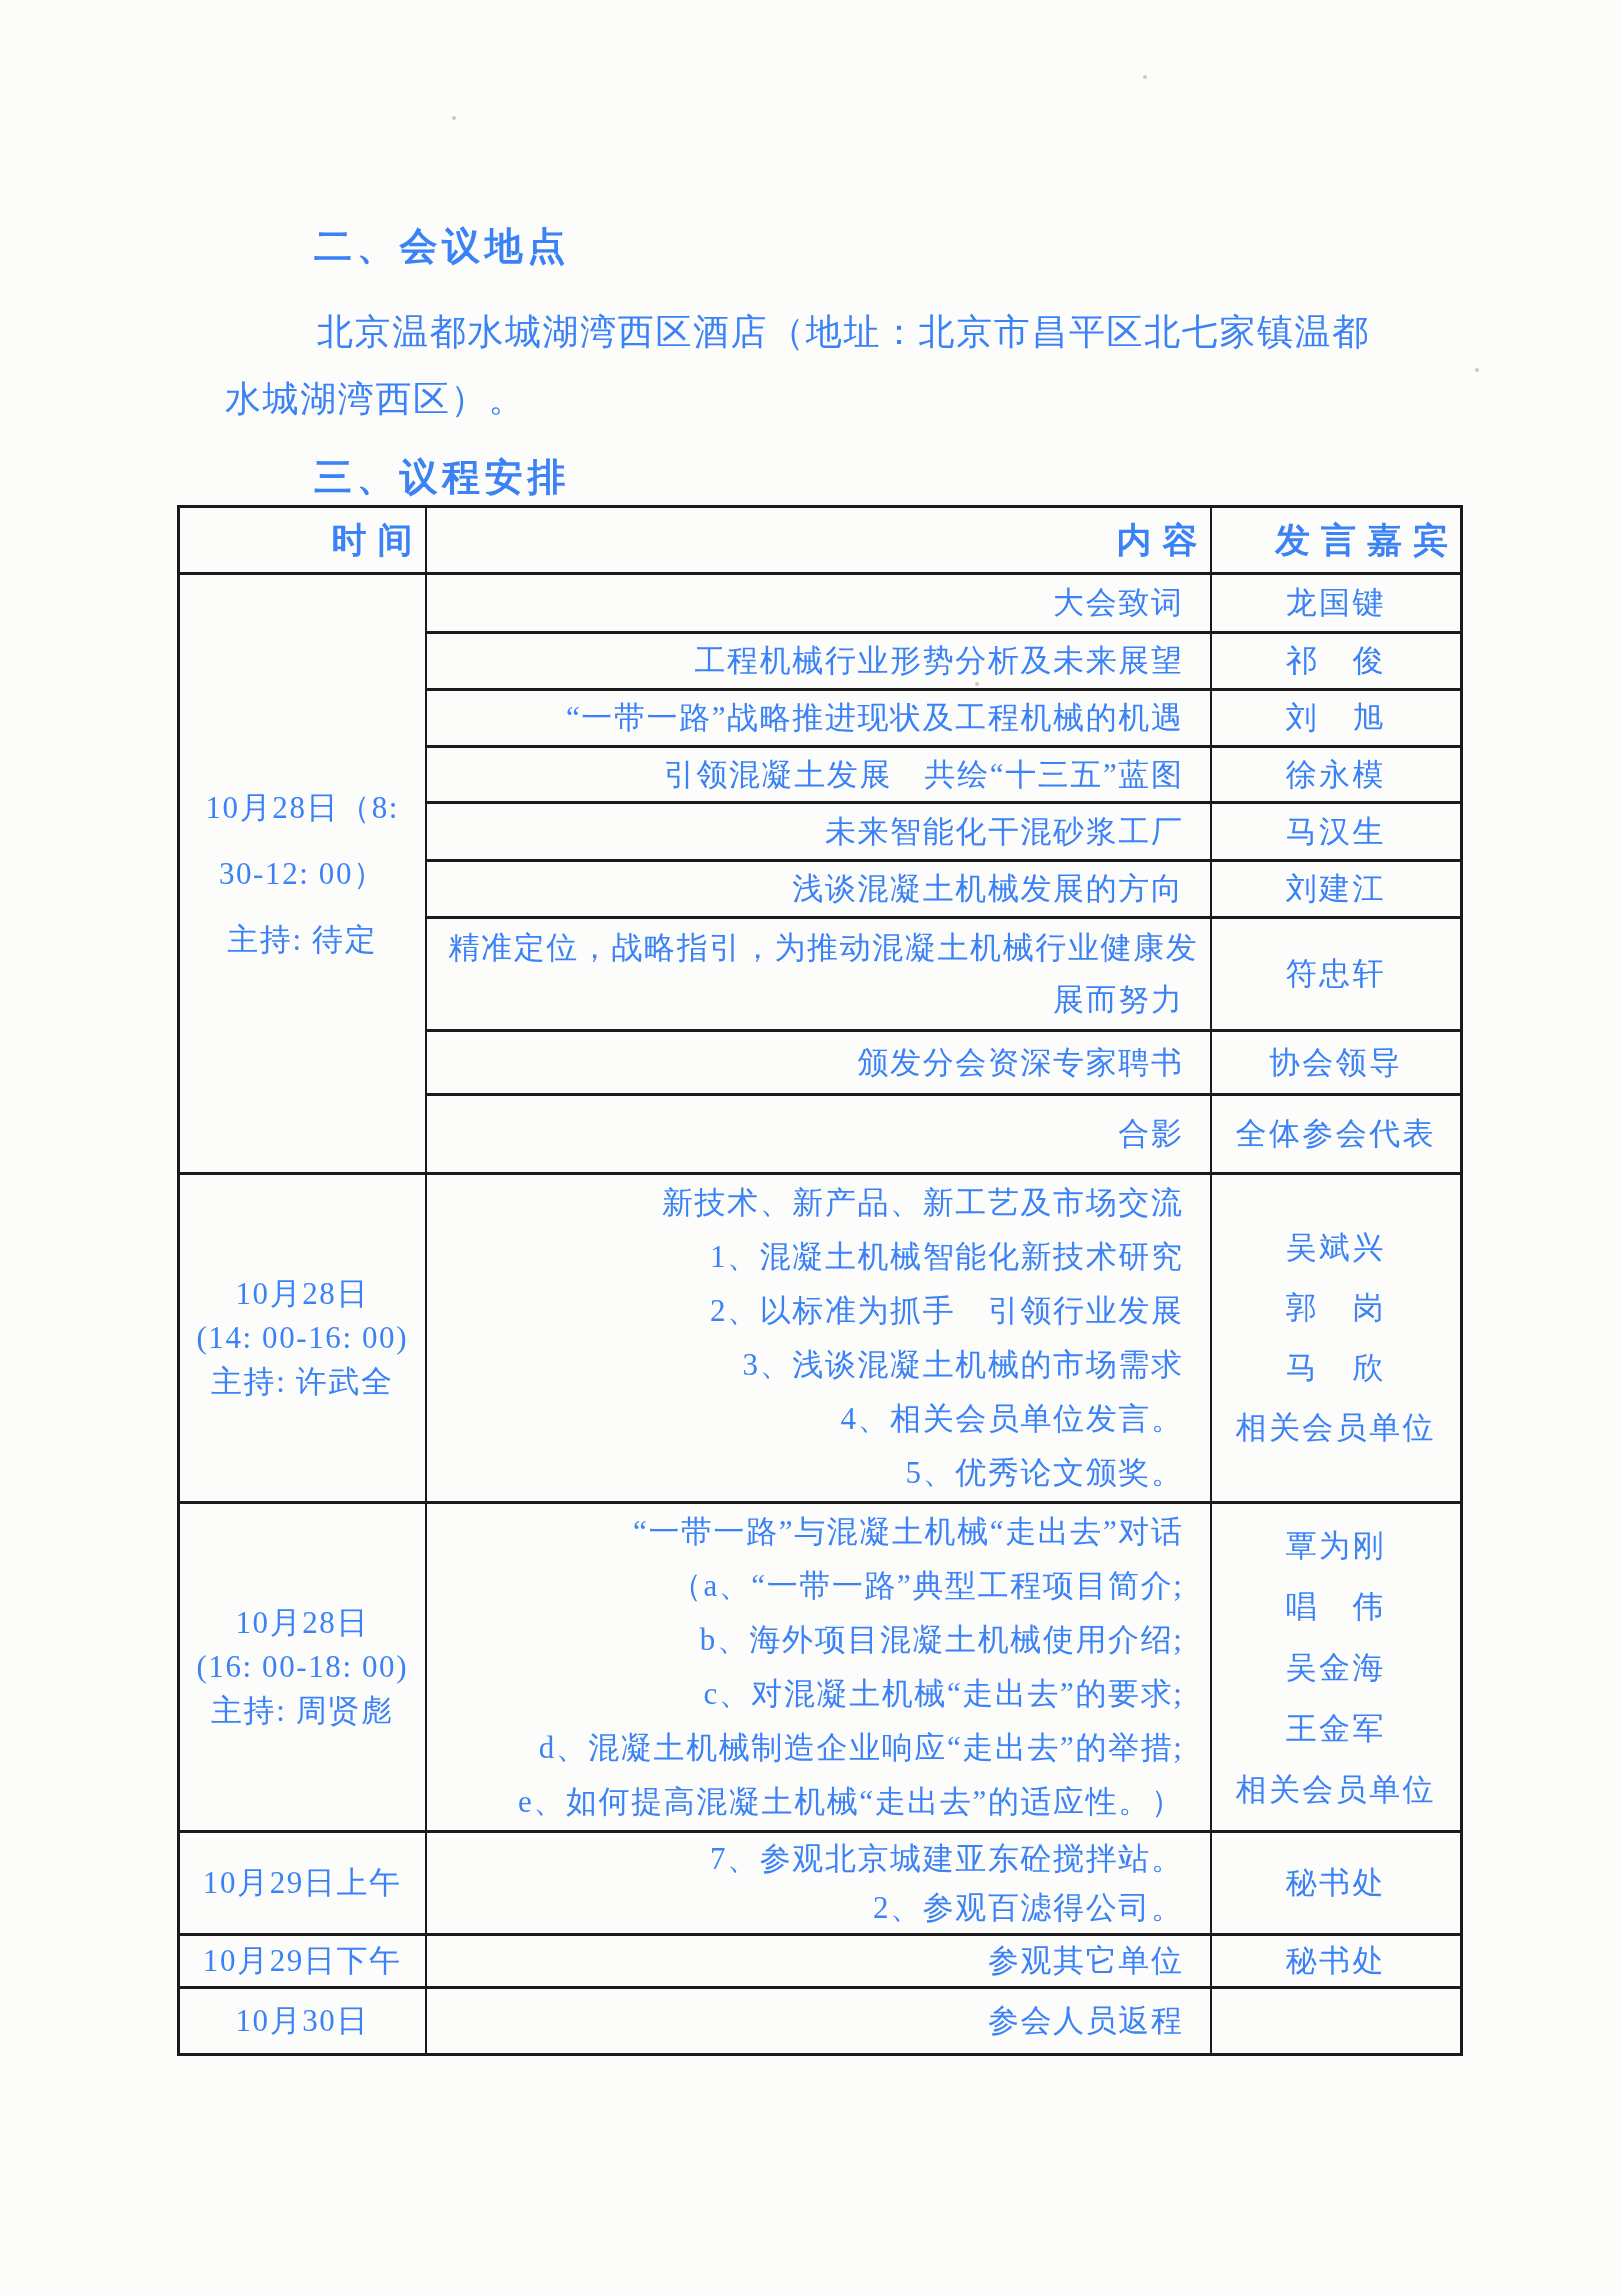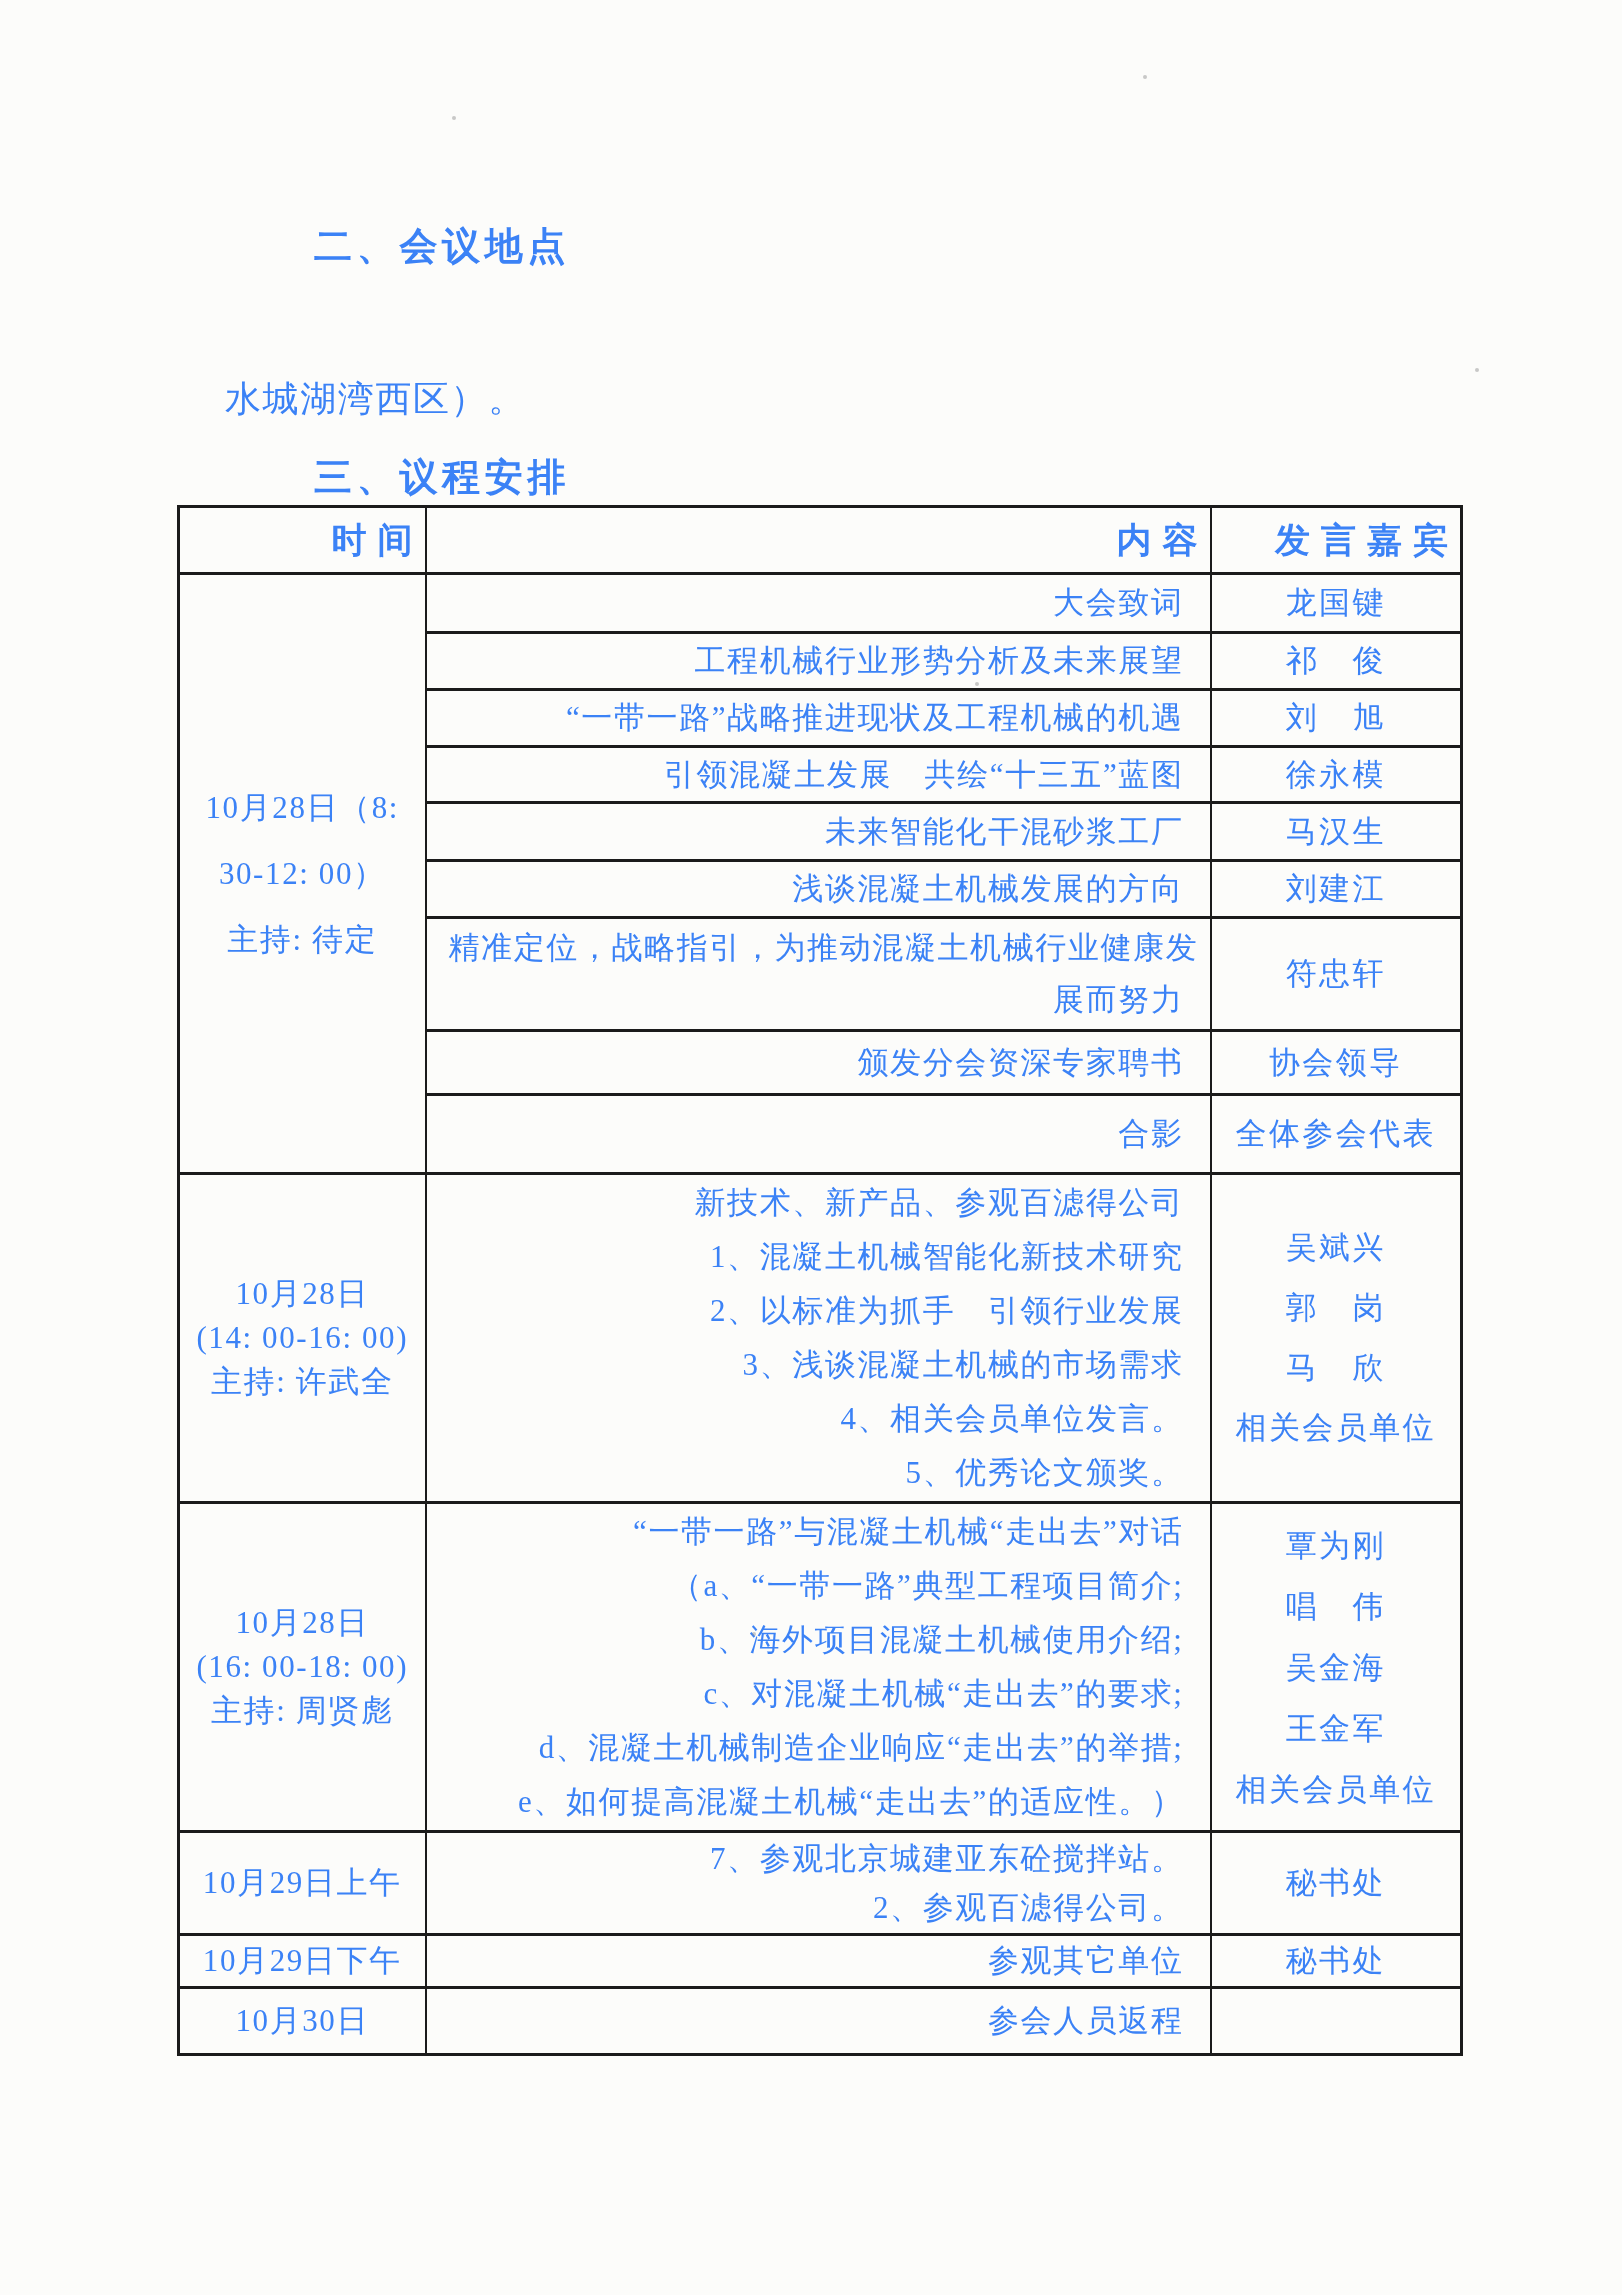--- a/index.html
+++ b/index.html
@@ -61,20 +61,21 @@
     font-family:"Liberation Mono","DejaVu Sans Mono",monospace;
   }
   .speck{position:absolute;width:3.9px;height:3.9px;border-radius:50%;background:#8a8a8a;opacity:.45;}
 </style>
 </head>
 <body>
 
 <div class="page">
 
   <div class="heading h-venue">二、会议地点</div>
+  <div class="para para-l1">北京温都水城湖湾西区酒店（地址：北京市昌平区北七家镇温都</div>
   <div class="para para-l2">水城湖湾西区）。</div>
   <div class="heading h-agenda">三、议程安排</div>
 
   <table class="agenda">
     <colgroup>
       <col style="width:247px">
         <col style="width:785px">
         <col style="width:251px">
     </colgroup>
     <tbody>
@@ -129,21 +130,21 @@
         <td class="s">全体参会代表</td>
       </tr>
 
       <tr style="height:326px">
         <td class="t">
           <div class="tline">10月28日</div>
           <div class="tline">(14: 00-16: 00)</div>
           <div class="tline">主持: 许武全</div>
         </td>
         <td class="c">
-          <div class="cline">新技术、新产品、参观百滤得公司</div>
+          <div class="cline">新技术、新产品、新工艺及市场交流</div>
           <div class="cline">1、混凝土机械智能化新技术研究</div>
           <div class="cline">2、以标准为抓手　引领行业发展</div>
           <div class="cline">3、浅谈混凝土机械的市场需求</div>
           <div class="cline">4、相关会员单位发言。</div>
           <div class="cline">5、优秀论文颁奖。</div>
         </td>
         <td class="s">
           <div class="sline4">吴斌兴</div>
           <div class="sline4">郭　岗</div>
           <div class="sline4">马　欣</div>

